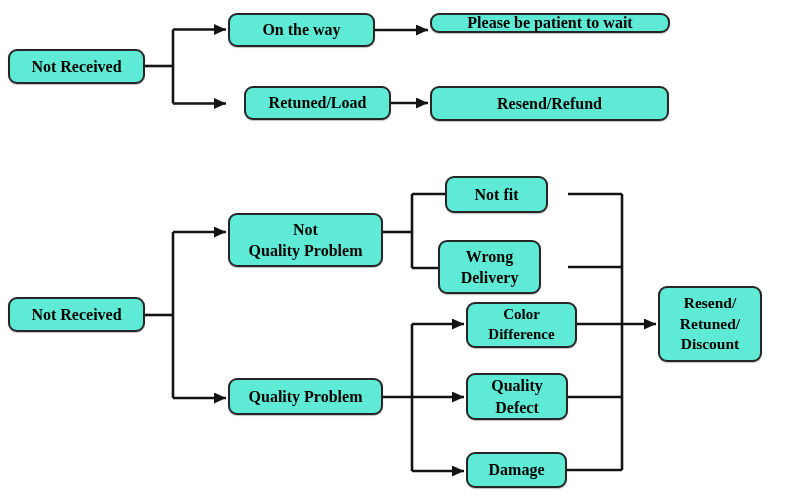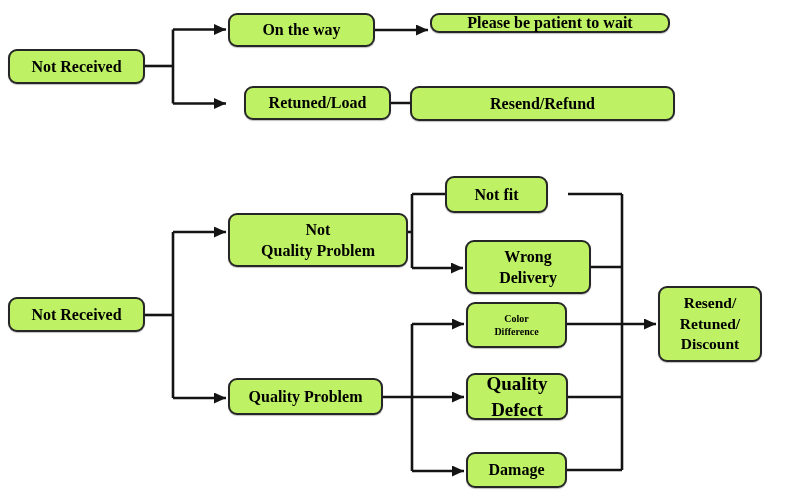--- a/index.html
+++ b/index.html
@@ -12,50 +12,50 @@
     overflow: hidden;
   }
   #connectors {
     position: absolute;
     left: 0; top: 0;
     width: 800px; height: 497px;
   }
   .node {
     position: absolute;
     box-sizing: border-box;
-    background: #bef264;
+    background: #5eead4;
     border: 2.5px solid #262626;
     border-radius: 9px;
     display: flex;
     align-items: center;
     justify-content: center;
     text-align: center;
     color: #000000;
     font-weight: bold;
     font-size: 16px;
     line-height: 1.32;
     box-shadow: 0 1px 1px rgba(0,0,0,0.25);
   }
   .node .lbl { white-space: pre-line; }
 
   
   .a-not-received { left: 8px;   top: 49px; width: 137px; height: 35px; }
   .a-on-the-way   { left: 228px; top: 13px; width: 147px; height: 34px; }
   .a-retuned      { left: 244px; top: 86px; width: 147px; height: 34px; }
   .a-patient      { left: 430px; top: 13px; width: 240px; height: 20px; }
-  .a-resend       { left: 410px; top: 86px; width: 265px; height: 35px; }
+  .a-resend       { left: 430px; top: 86px; width: 239px; height: 35px; }
 
   
   .b-not-received { left: 8px;   top: 297px; width: 137px; height: 35px; }
-  .b-nqp          { left: 228px; top: 213px; width: 180px; height: 54px; }
+  .b-nqp          { left: 228px; top: 213px; width: 155px; height: 54px; }
   .b-qp           { left: 228px; top: 378px; width: 155px; height: 37px; }
   .b-not-fit      { left: 445px; top: 176px; width: 103px; height: 37px; }
-  .b-wrong        { left: 465px; top: 240px; width: 126px; height: 54px; }
-  .b-color        { left: 466px; top: 302px; width: 101px; height: 46px; font-size: 10px; }
-  .b-defect       { left: 466px; top: 373px; width: 102px; height: 47px; font-size: 19px; }
+  .b-wrong        { left: 438px; top: 240px; width: 103px; height: 54px; }
+  .b-color        { left: 466px; top: 302px; width: 111px; height: 46px; font-size: 15px; }
+  .b-defect       { left: 466px; top: 373px; width: 102px; height: 47px; font-size: 16px; }
   .b-damage       { left: 466px; top: 452px; width: 101px; height: 36px; justify-content: center; }
   .b-resend-disc  { left: 658px; top: 286px; width: 104px; height: 76px; font-size: 15.5px; }
 </style>
 </head>
 <body>
 
 <div id="stage">
 
   <svg id="connectors" viewBox="0 0 800 497" xmlns="http://www.w3.org/2000/svg">
     <defs>

